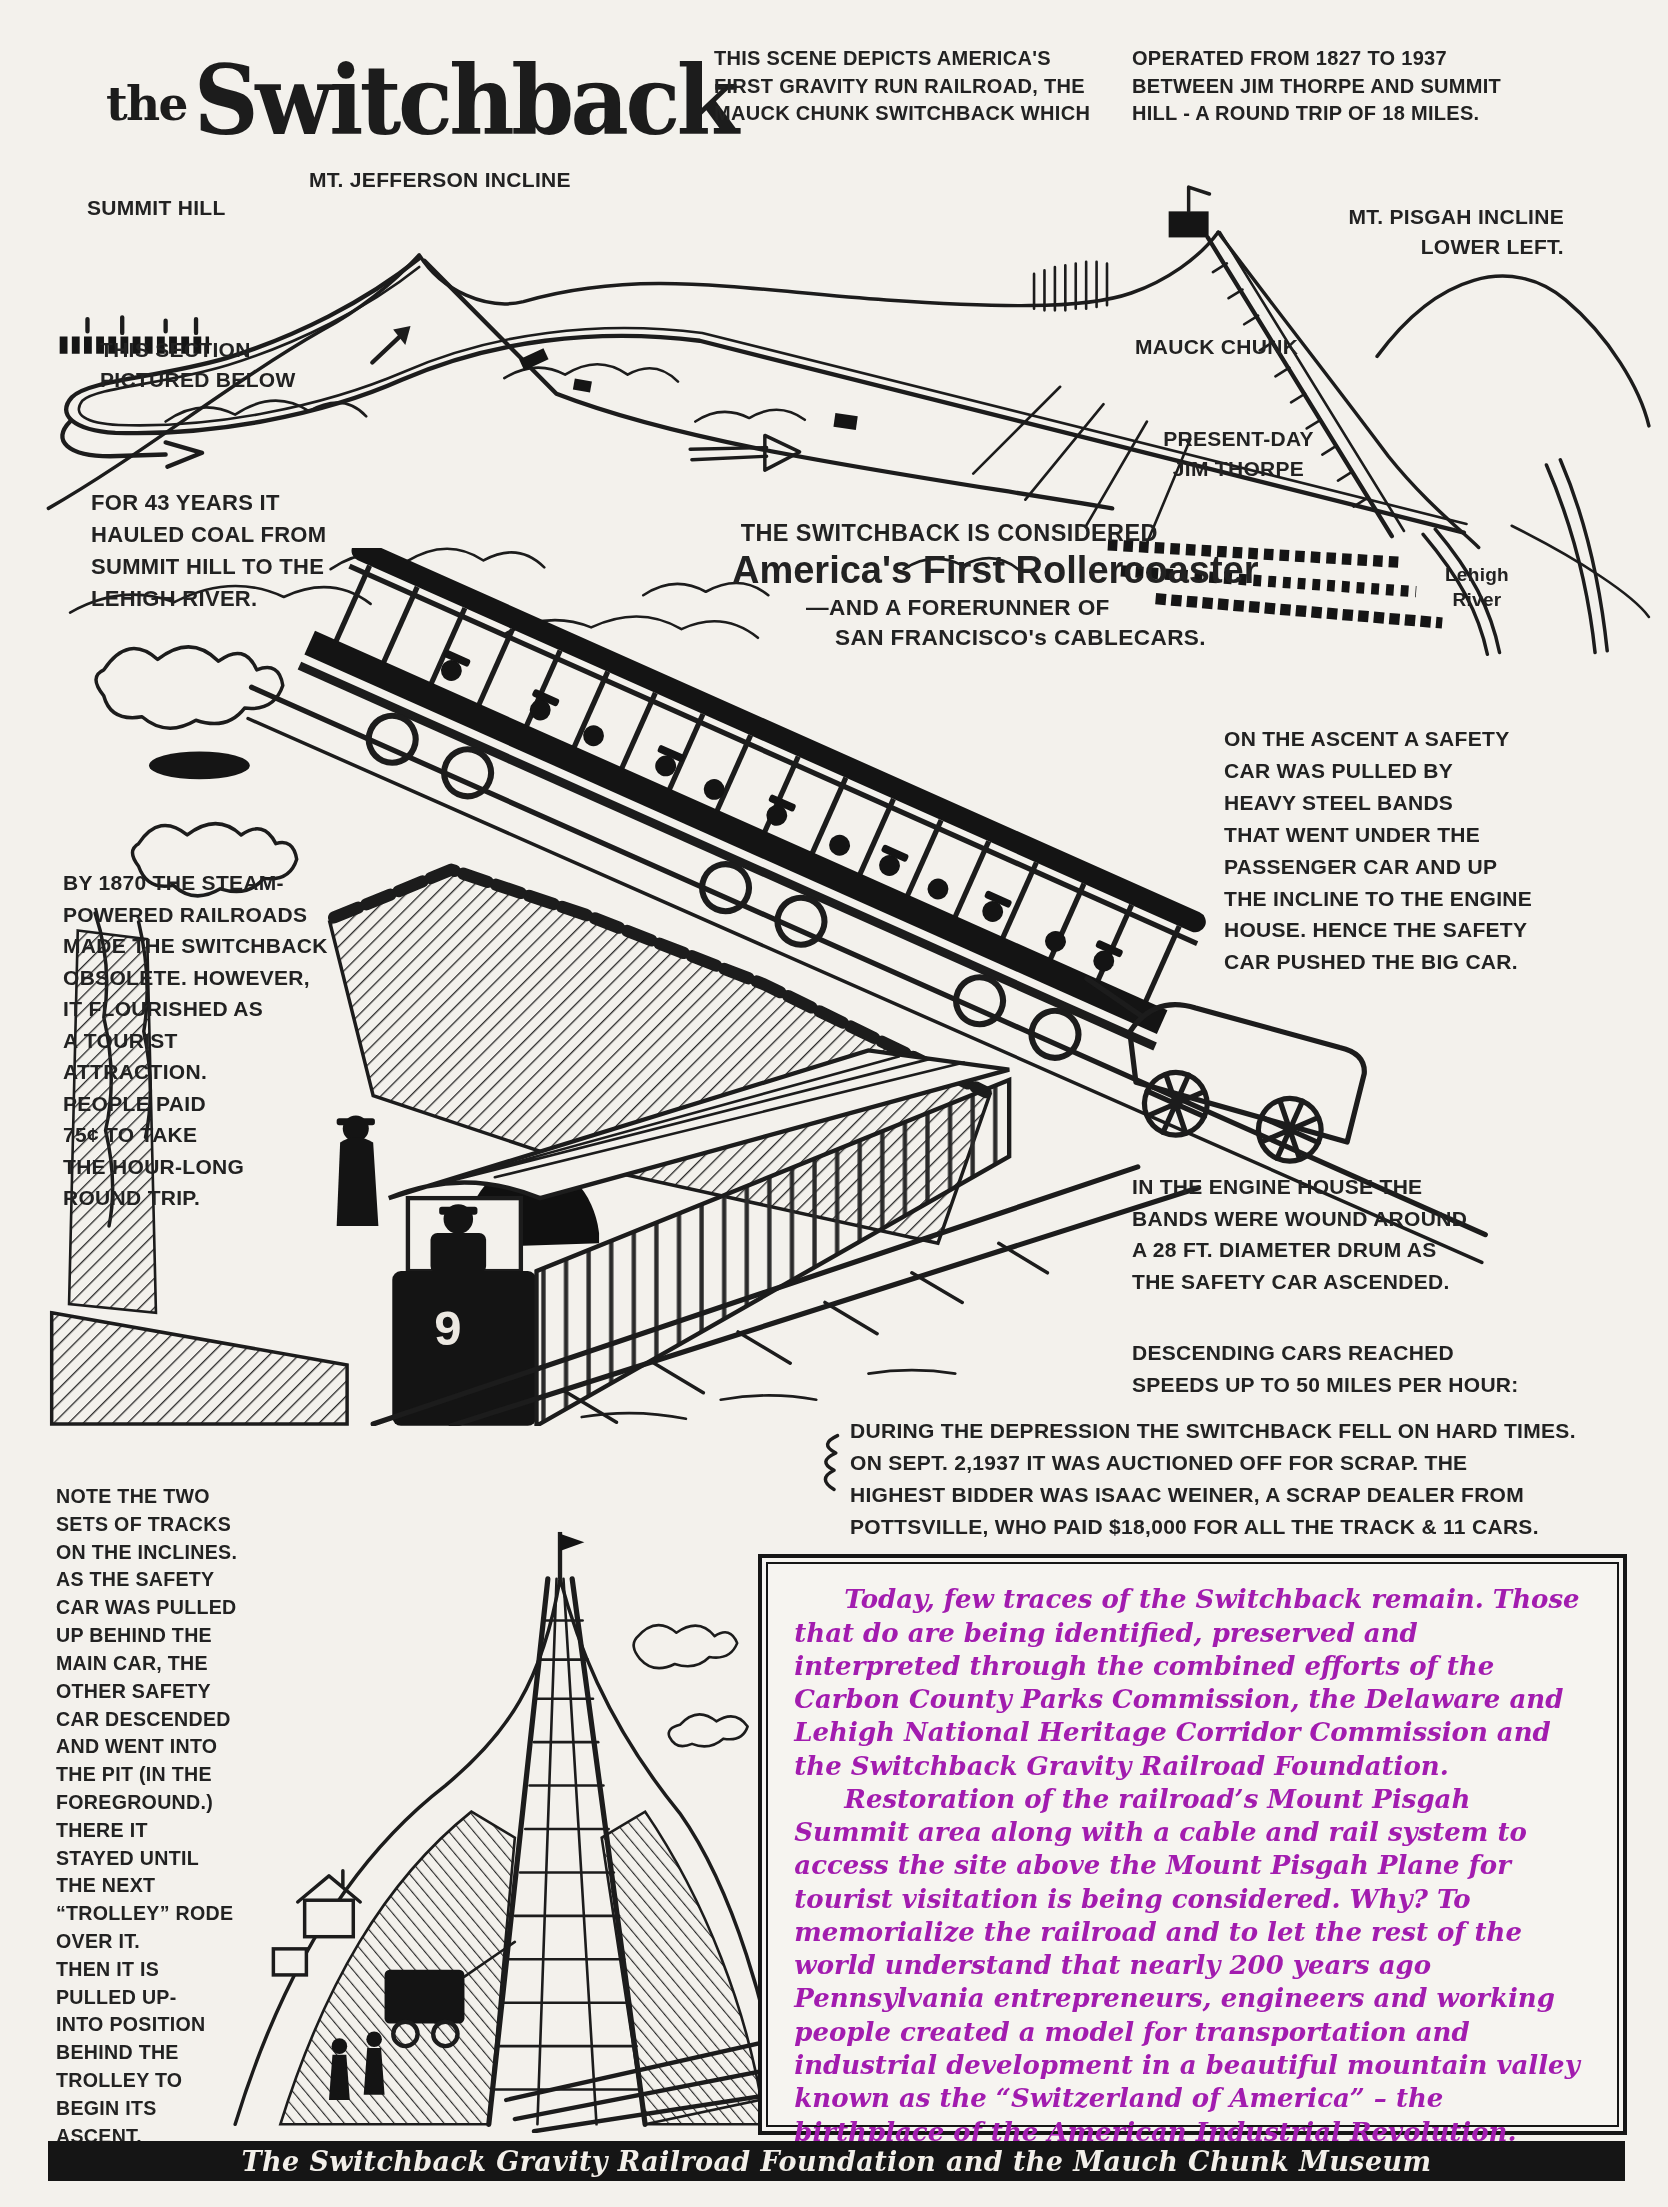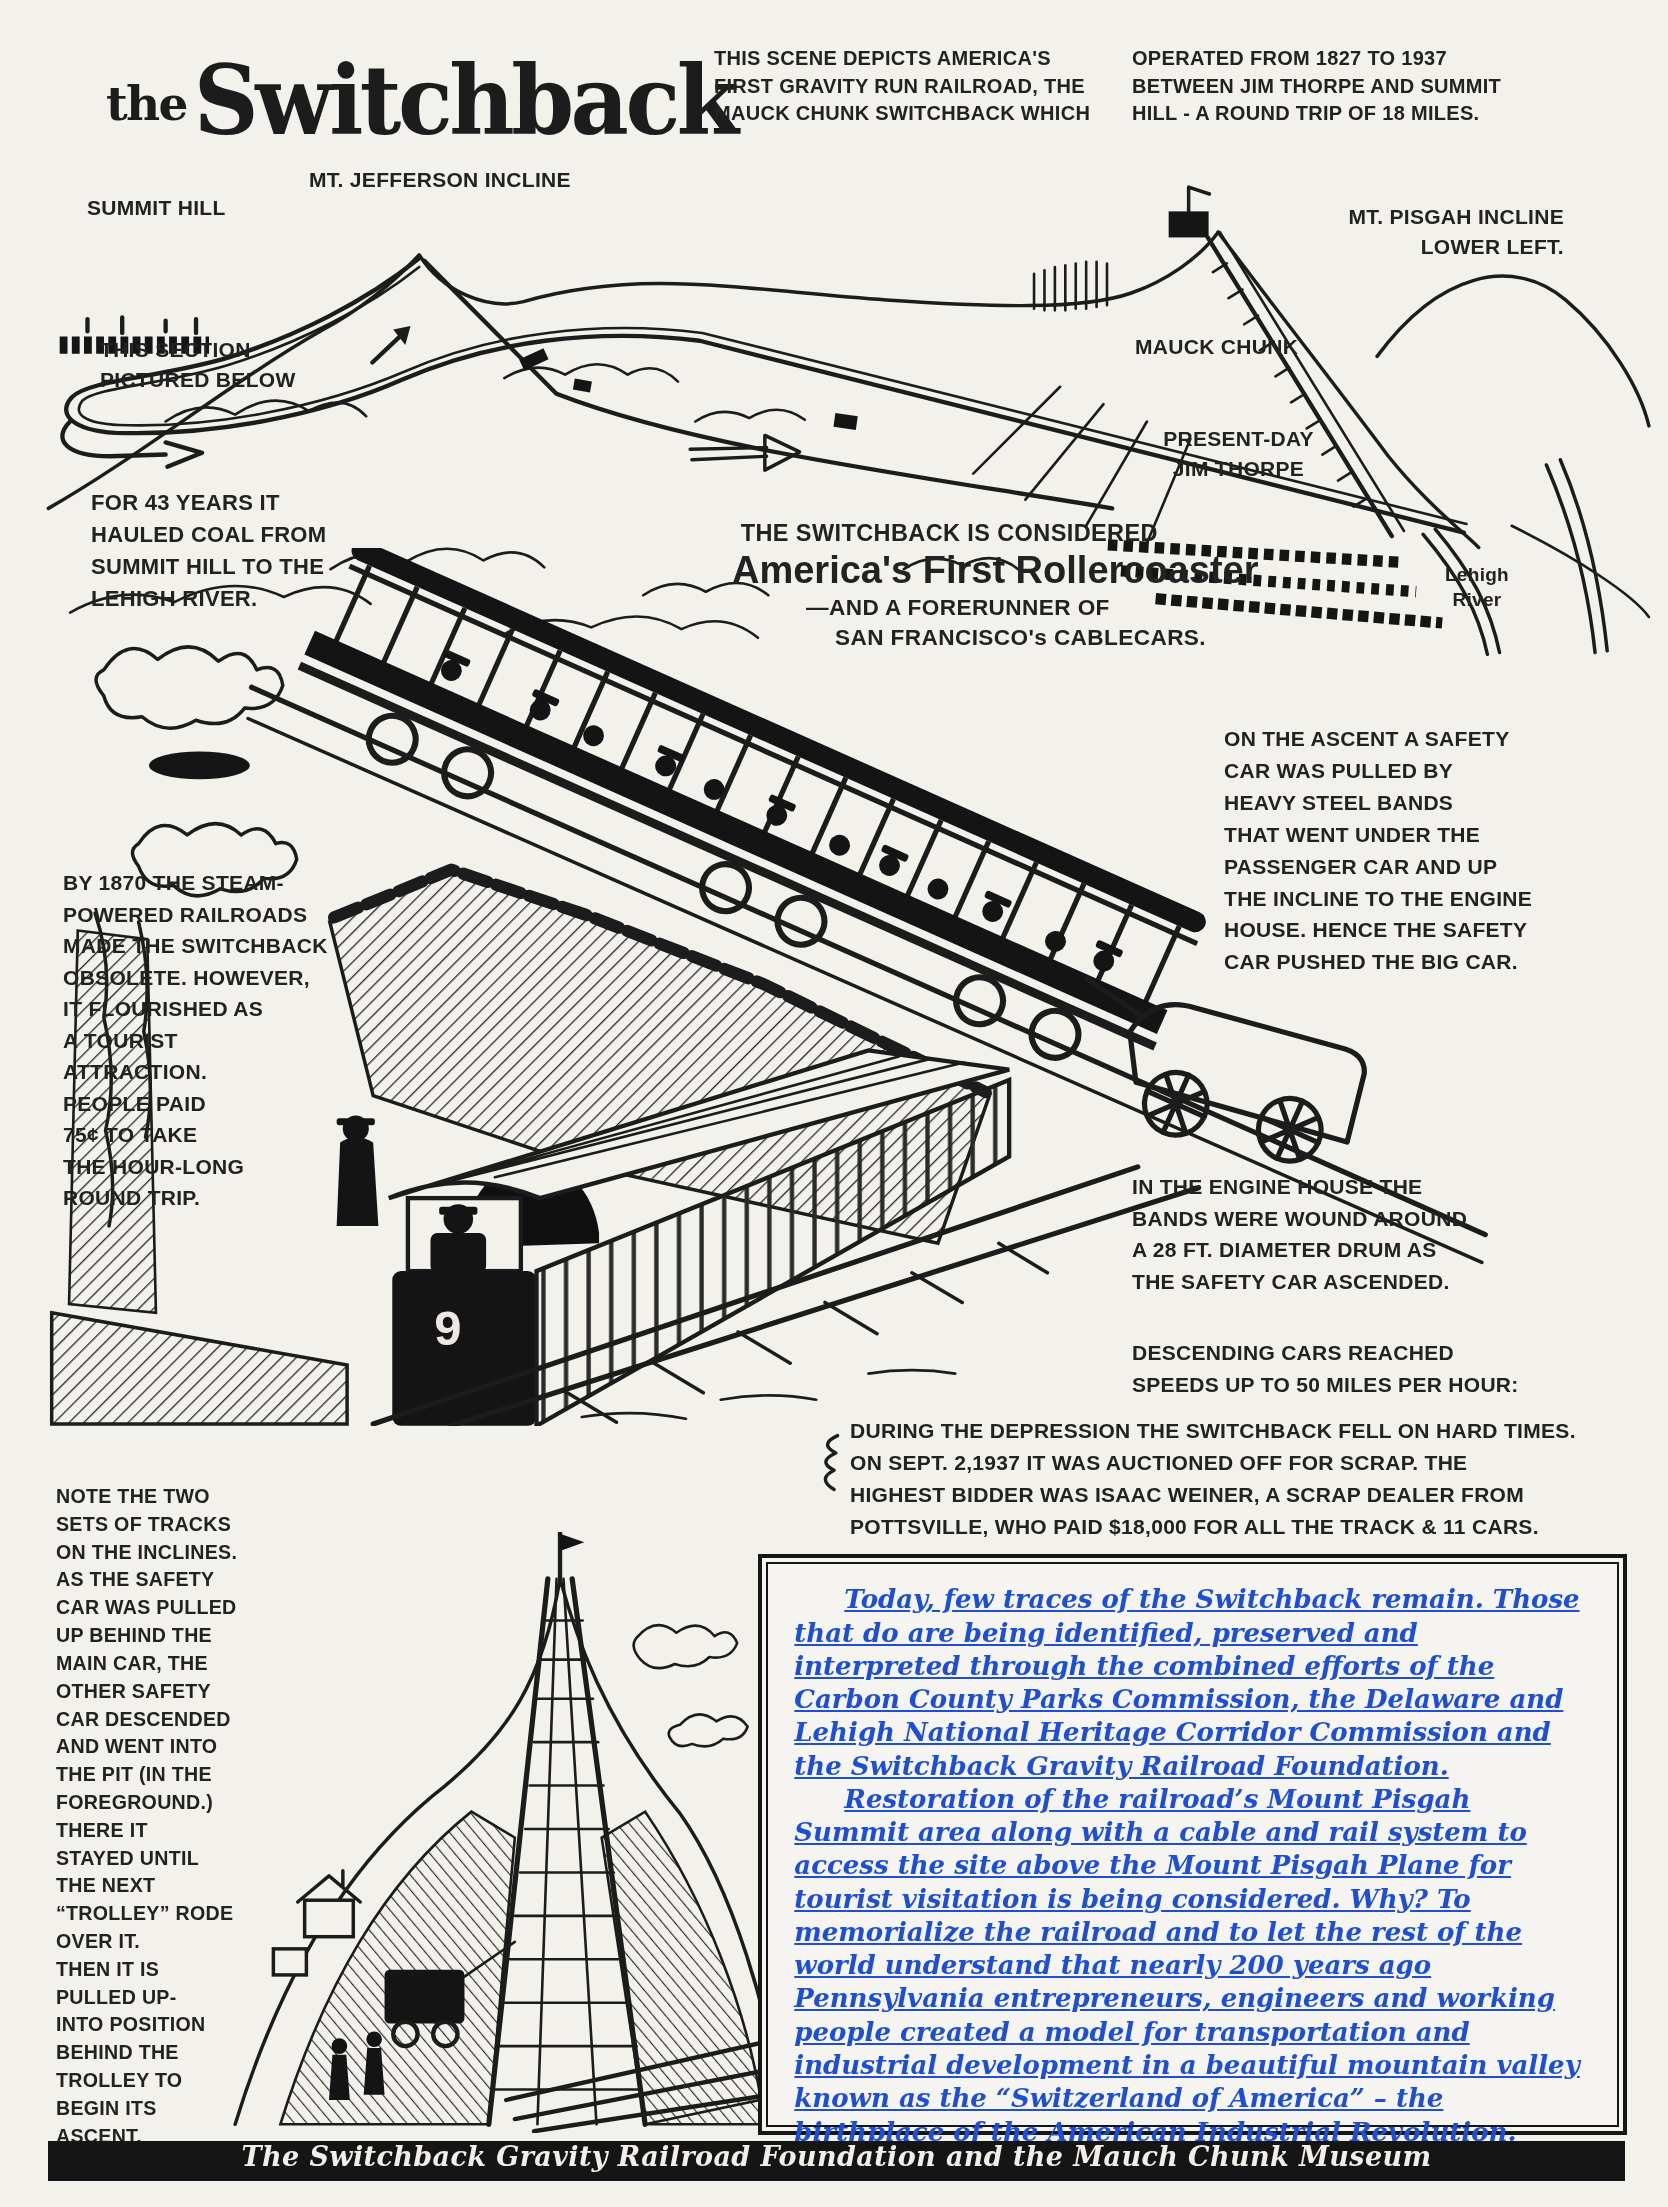--- a/index.html
+++ b/index.html
@@ -8,23 +8,23 @@
   .abs{position:absolute;}
   .hand{font-family:"Liberation Sans",sans-serif;font-weight:bold;color:#222;
         white-space:pre-line;letter-spacing:0.3px;line-height:1.45;}
   .title-the{font-family:"DejaVu Serif",serif;font-weight:bold;font-size:47px;letter-spacing:-1.7px;}
   .title-main{font-family:"DejaVu Serif",serif;font-weight:bold;font-size:90px;letter-spacing:-3.5px;
               transform:scaleY(1.05);transform-origin:left bottom;}
   .script-line{font-family:"Liberation Sans",sans-serif;font-weight:bold;color:#222;letter-spacing:0.4px;}
   .todaybox{border:4.3px solid #161616;background:#f6f4f0;padding:4.3px;}
   .todaybox .inner{border:2.6px solid #161616;padding:19px 26px 17.4px 26px;height:100%;box-sizing:border-box;}
   .todaytext{font-family:"DejaVu Serif",serif;font-style:italic;font-weight:bold;
-             font-size:26px;line-height:1.28;color:#1d4ed8;text-decoration:underline;}
+             font-size:26px;line-height:1.28;color:#a21caf;}
   .todaytext p{margin:0;text-indent:50px;}
-  .footerbar{background:#151515;color:#f2efe9;display:flex;align-items:flex-start;justify-content:center;
+  .footerbar{background:#151515;color:#f2efe9;display:flex;align-items:center;justify-content:center;
              font-family:"DejaVu Serif",serif;font-style:italic;font-weight:bold;font-size:27px;letter-spacing:0.4px;}
   svg{display:block;}
   .sk{stroke:#1c1c1c;fill:none;stroke-linecap:round;stroke-linejoin:round;}
 </style>
 </head>
 <body>
 
 <div id="page">
 
   <div class="abs" style="left:106px;top:50px;display:flex;align-items:center;gap:7px;">

